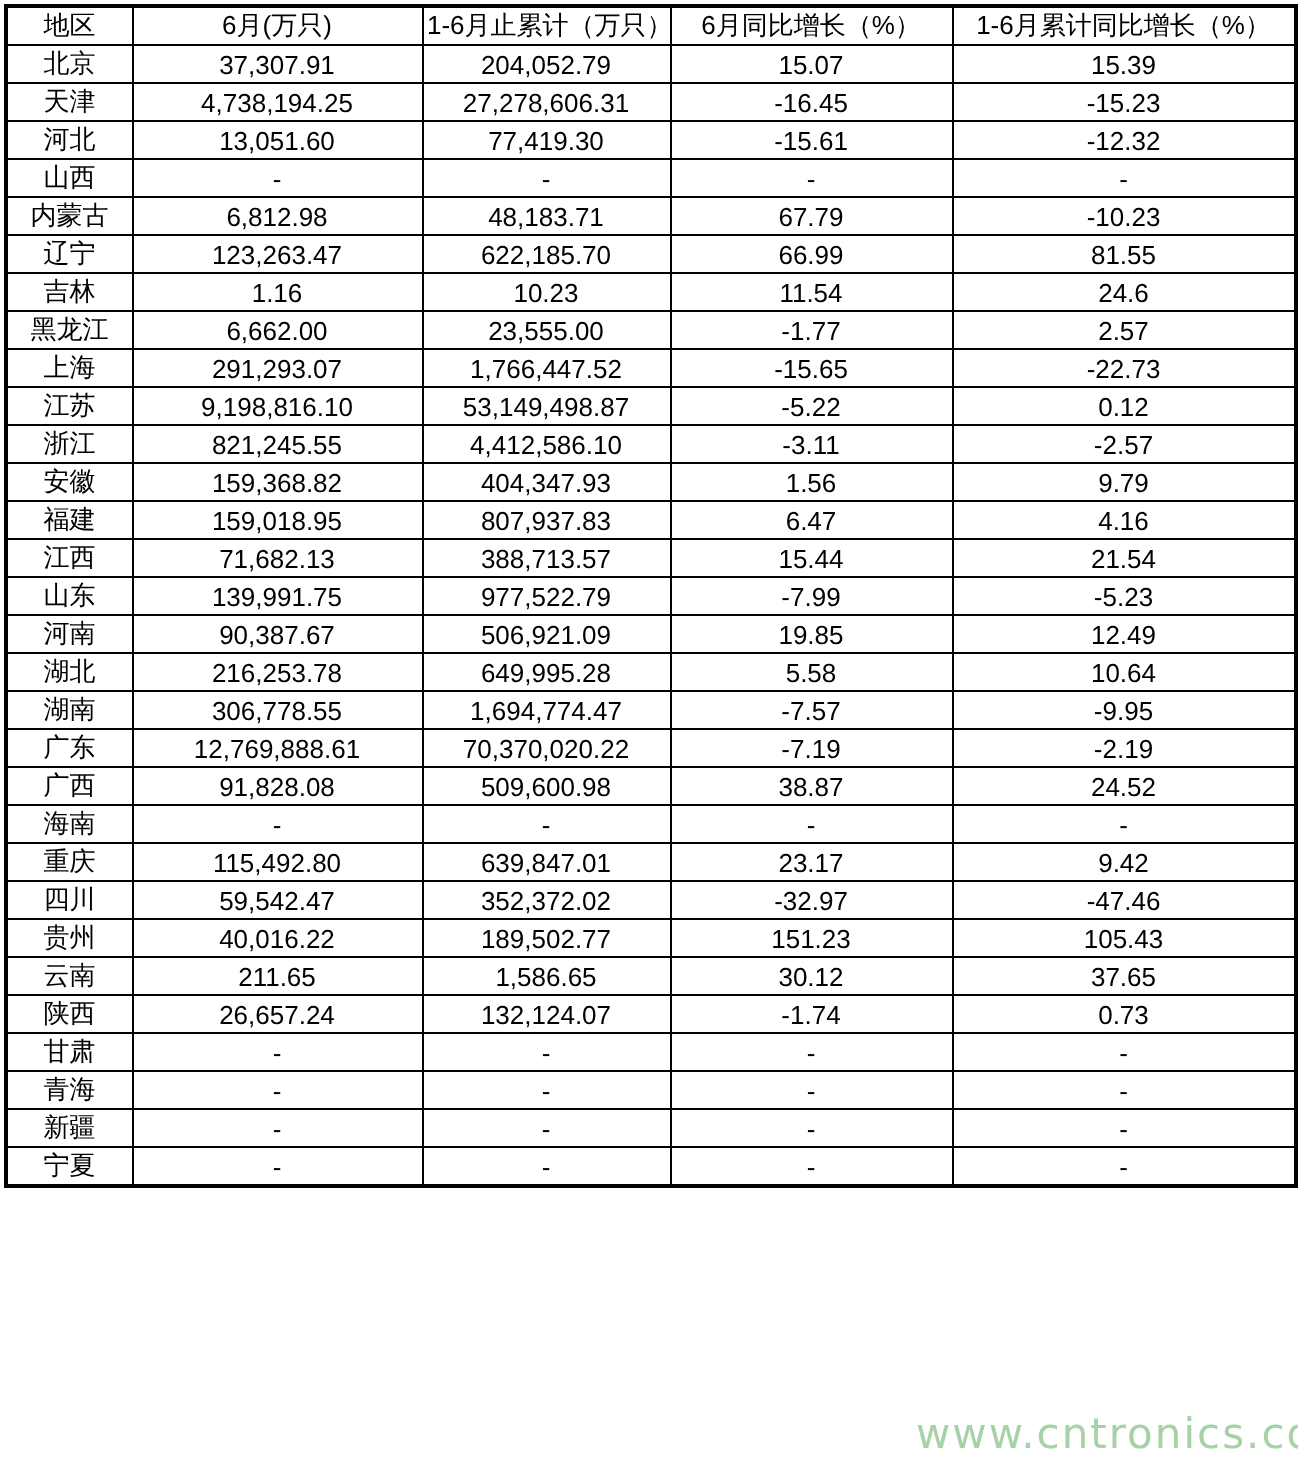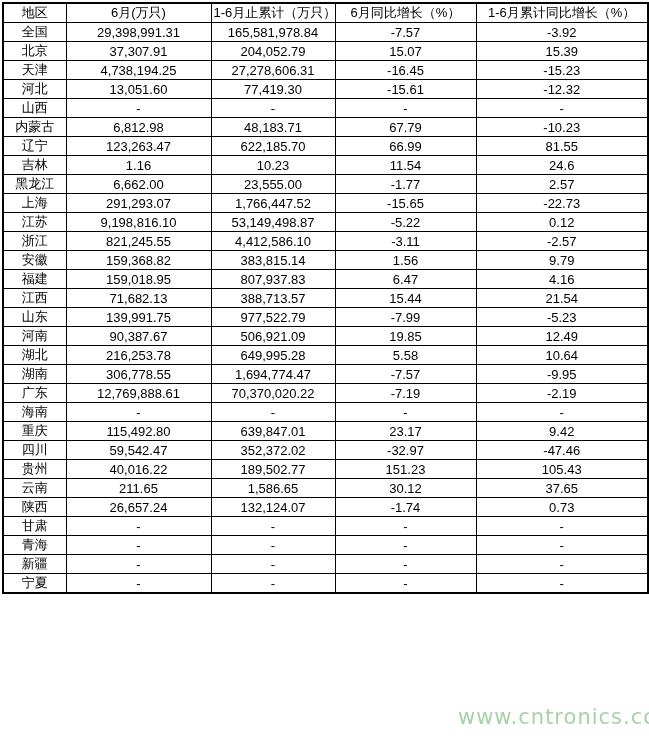--- a/index.html
+++ b/index.html
@@ -76,27 +76,20 @@
       <tr>
         <th>地区</th>
         <th>6月(万只)</th>
         <th>1-6月止累计（万只）</th>
         <th>6月同比增长（%）</th>
         <th>1-6月累计同比增长（%）</th>
       </tr>
     </thead>
     <tbody id="table-body">
         <tr>
-          <td>全国</td>
-          <td>29,398,991.31</td>
-          <td>165,581,978.84</td>
-          <td>-7.57</td>
-          <td>-3.92</td>
-        </tr>
-        <tr>
           <td>北京</td>
           <td>37,307.91</td>
           <td>204,052.79</td>
           <td>15.07</td>
           <td>15.39</td>
         </tr>
         <tr>
           <td>天津</td>
           <td>4,738,194.25</td>
           <td>27,278,606.31</td>
@@ -162,21 +155,21 @@
         <tr>
           <td>浙江</td>
           <td>821,245.55</td>
           <td>4,412,586.10</td>
           <td>-3.11</td>
           <td>-2.57</td>
         </tr>
         <tr>
           <td>安徽</td>
           <td>159,368.82</td>
-          <td>383,815.14</td>
+          <td>404,347.93</td>
           <td>1.56</td>
           <td>9.79</td>
         </tr>
         <tr>
           <td>福建</td>
           <td>159,018.95</td>
           <td>807,937.83</td>
           <td>6.47</td>
           <td>4.16</td>
         </tr>
@@ -216,20 +209,27 @@
           <td>-9.95</td>
         </tr>
         <tr>
           <td>广东</td>
           <td>12,769,888.61</td>
           <td>70,370,020.22</td>
           <td>-7.19</td>
           <td>-2.19</td>
         </tr>
         <tr>
+          <td>广西</td>
+          <td>91,828.08</td>
+          <td>509,600.98</td>
+          <td>38.87</td>
+          <td>24.52</td>
+        </tr>
+        <tr>
           <td>海南</td>
           <td>-</td>
           <td>-</td>
           <td>-</td>
           <td>-</td>
         </tr>
         <tr>
           <td>重庆</td>
           <td>115,492.80</td>
           <td>639,847.01</td>

